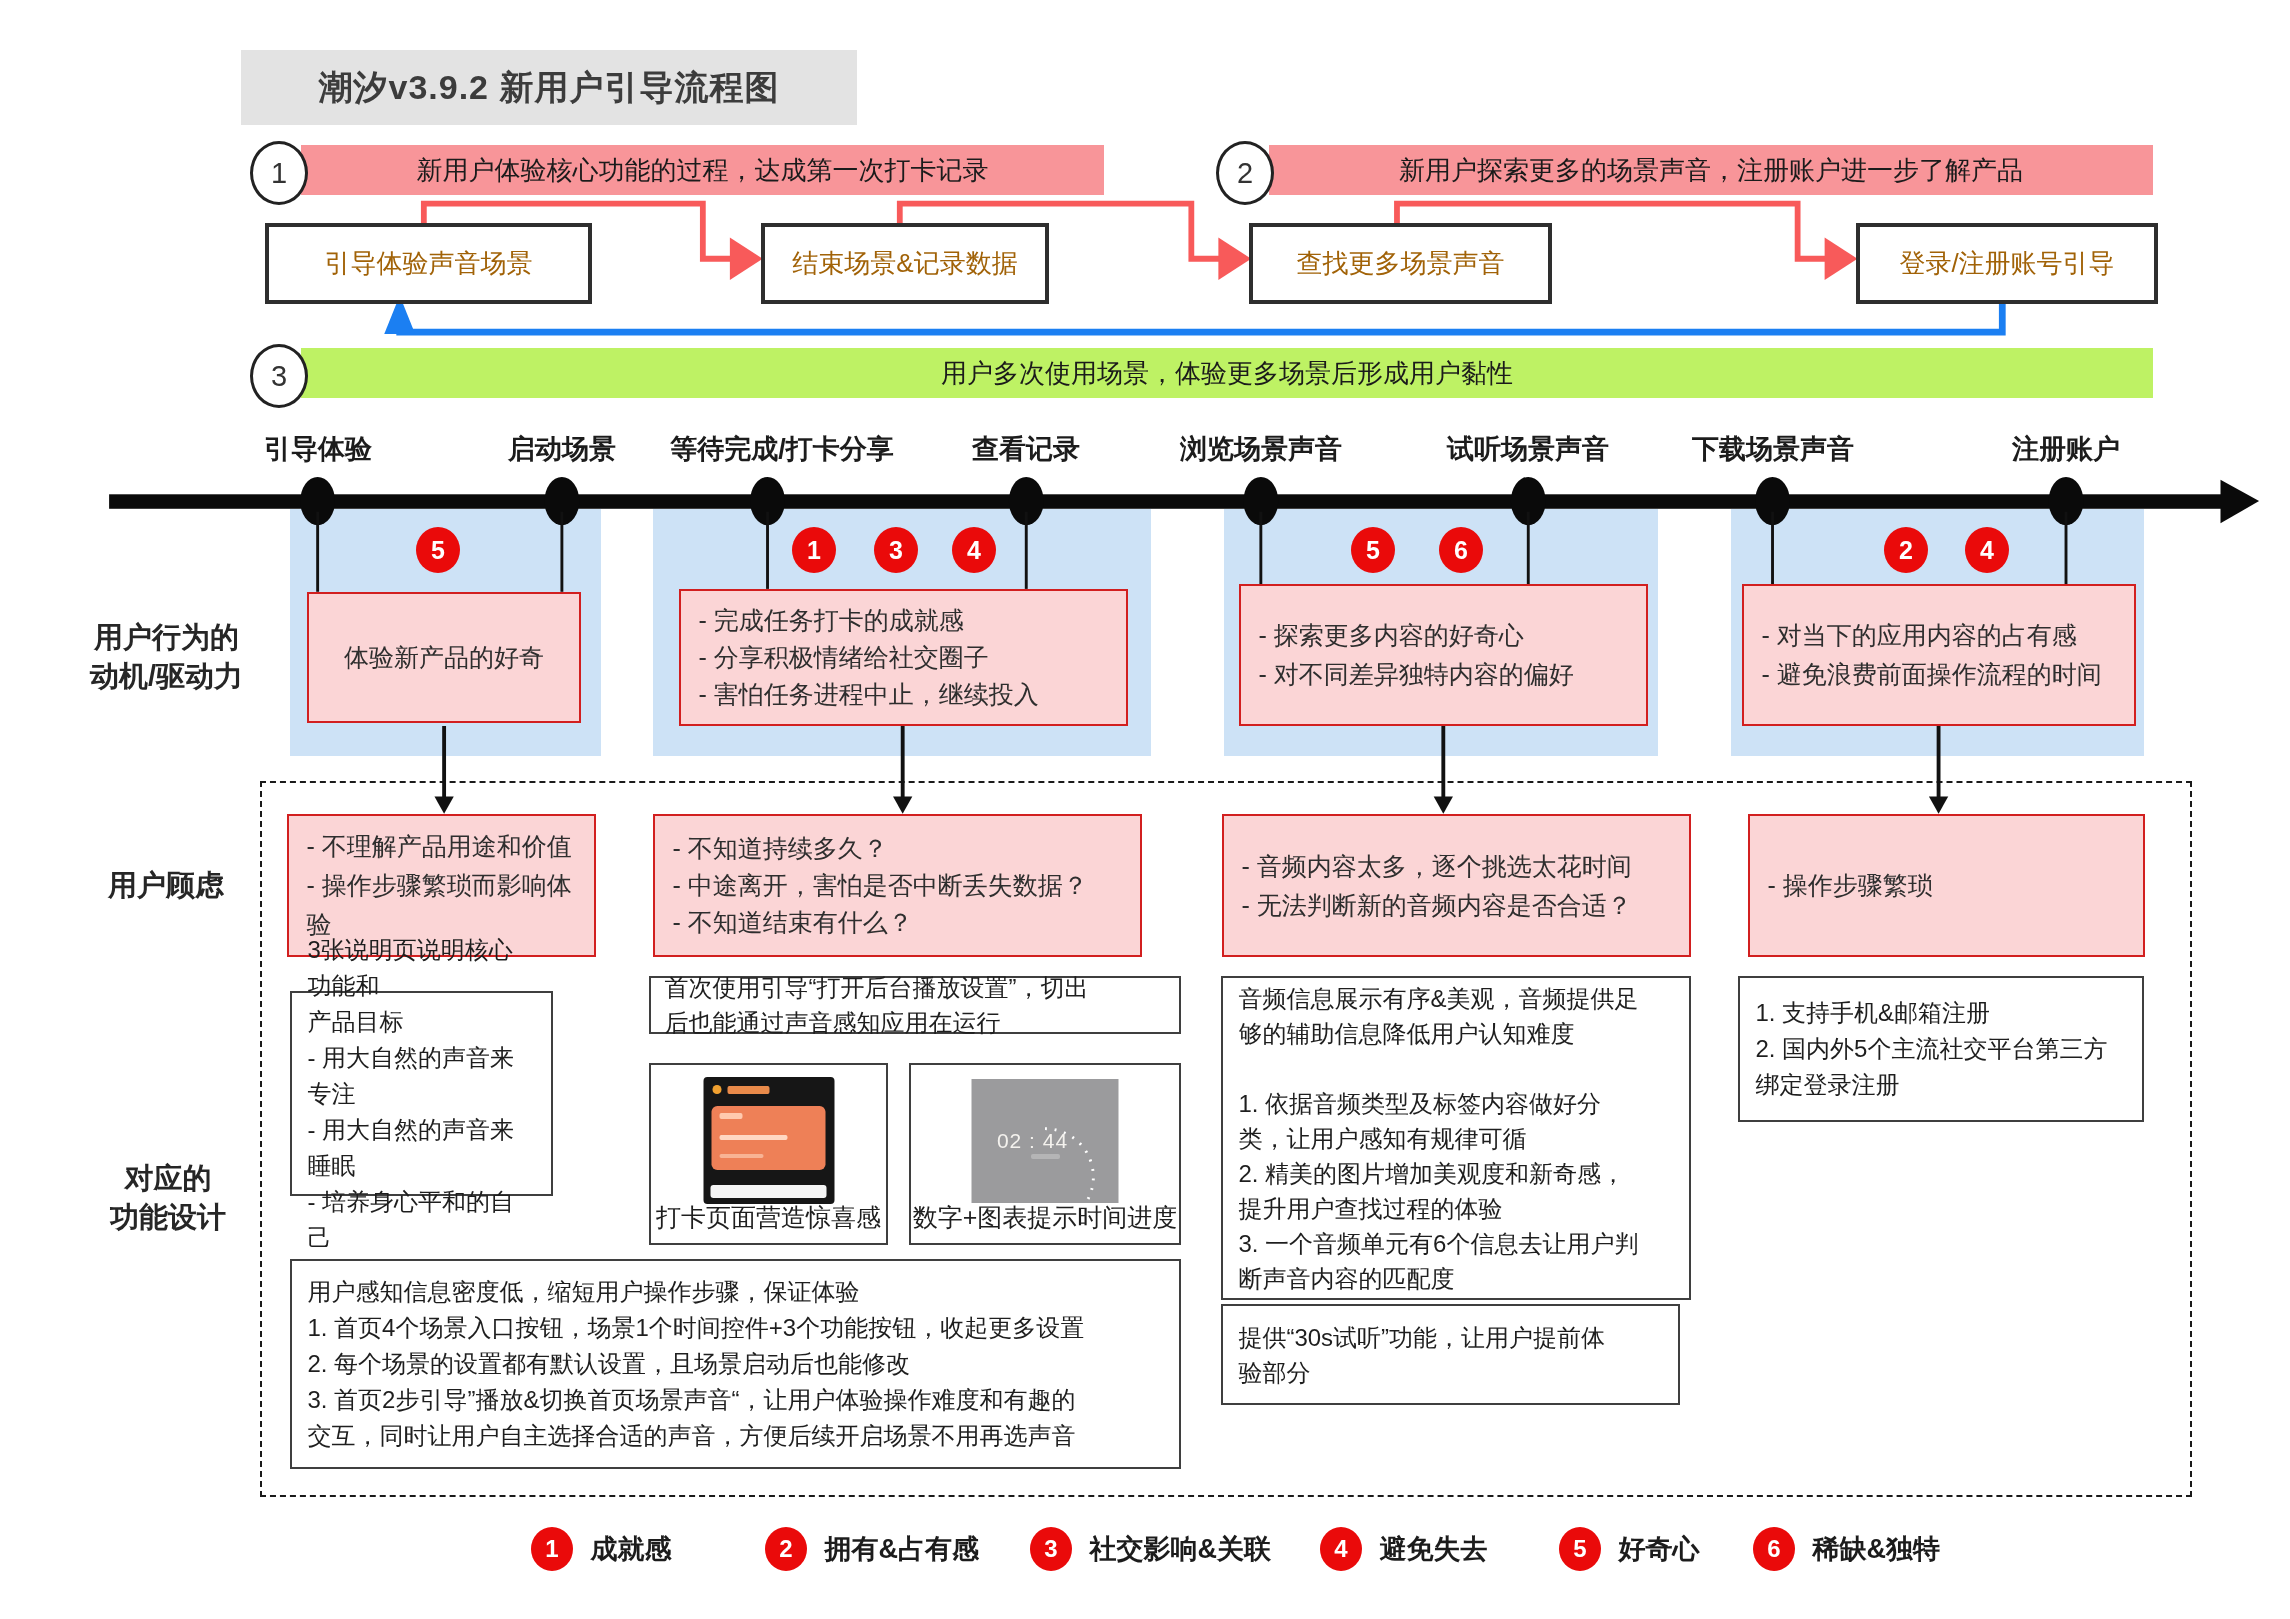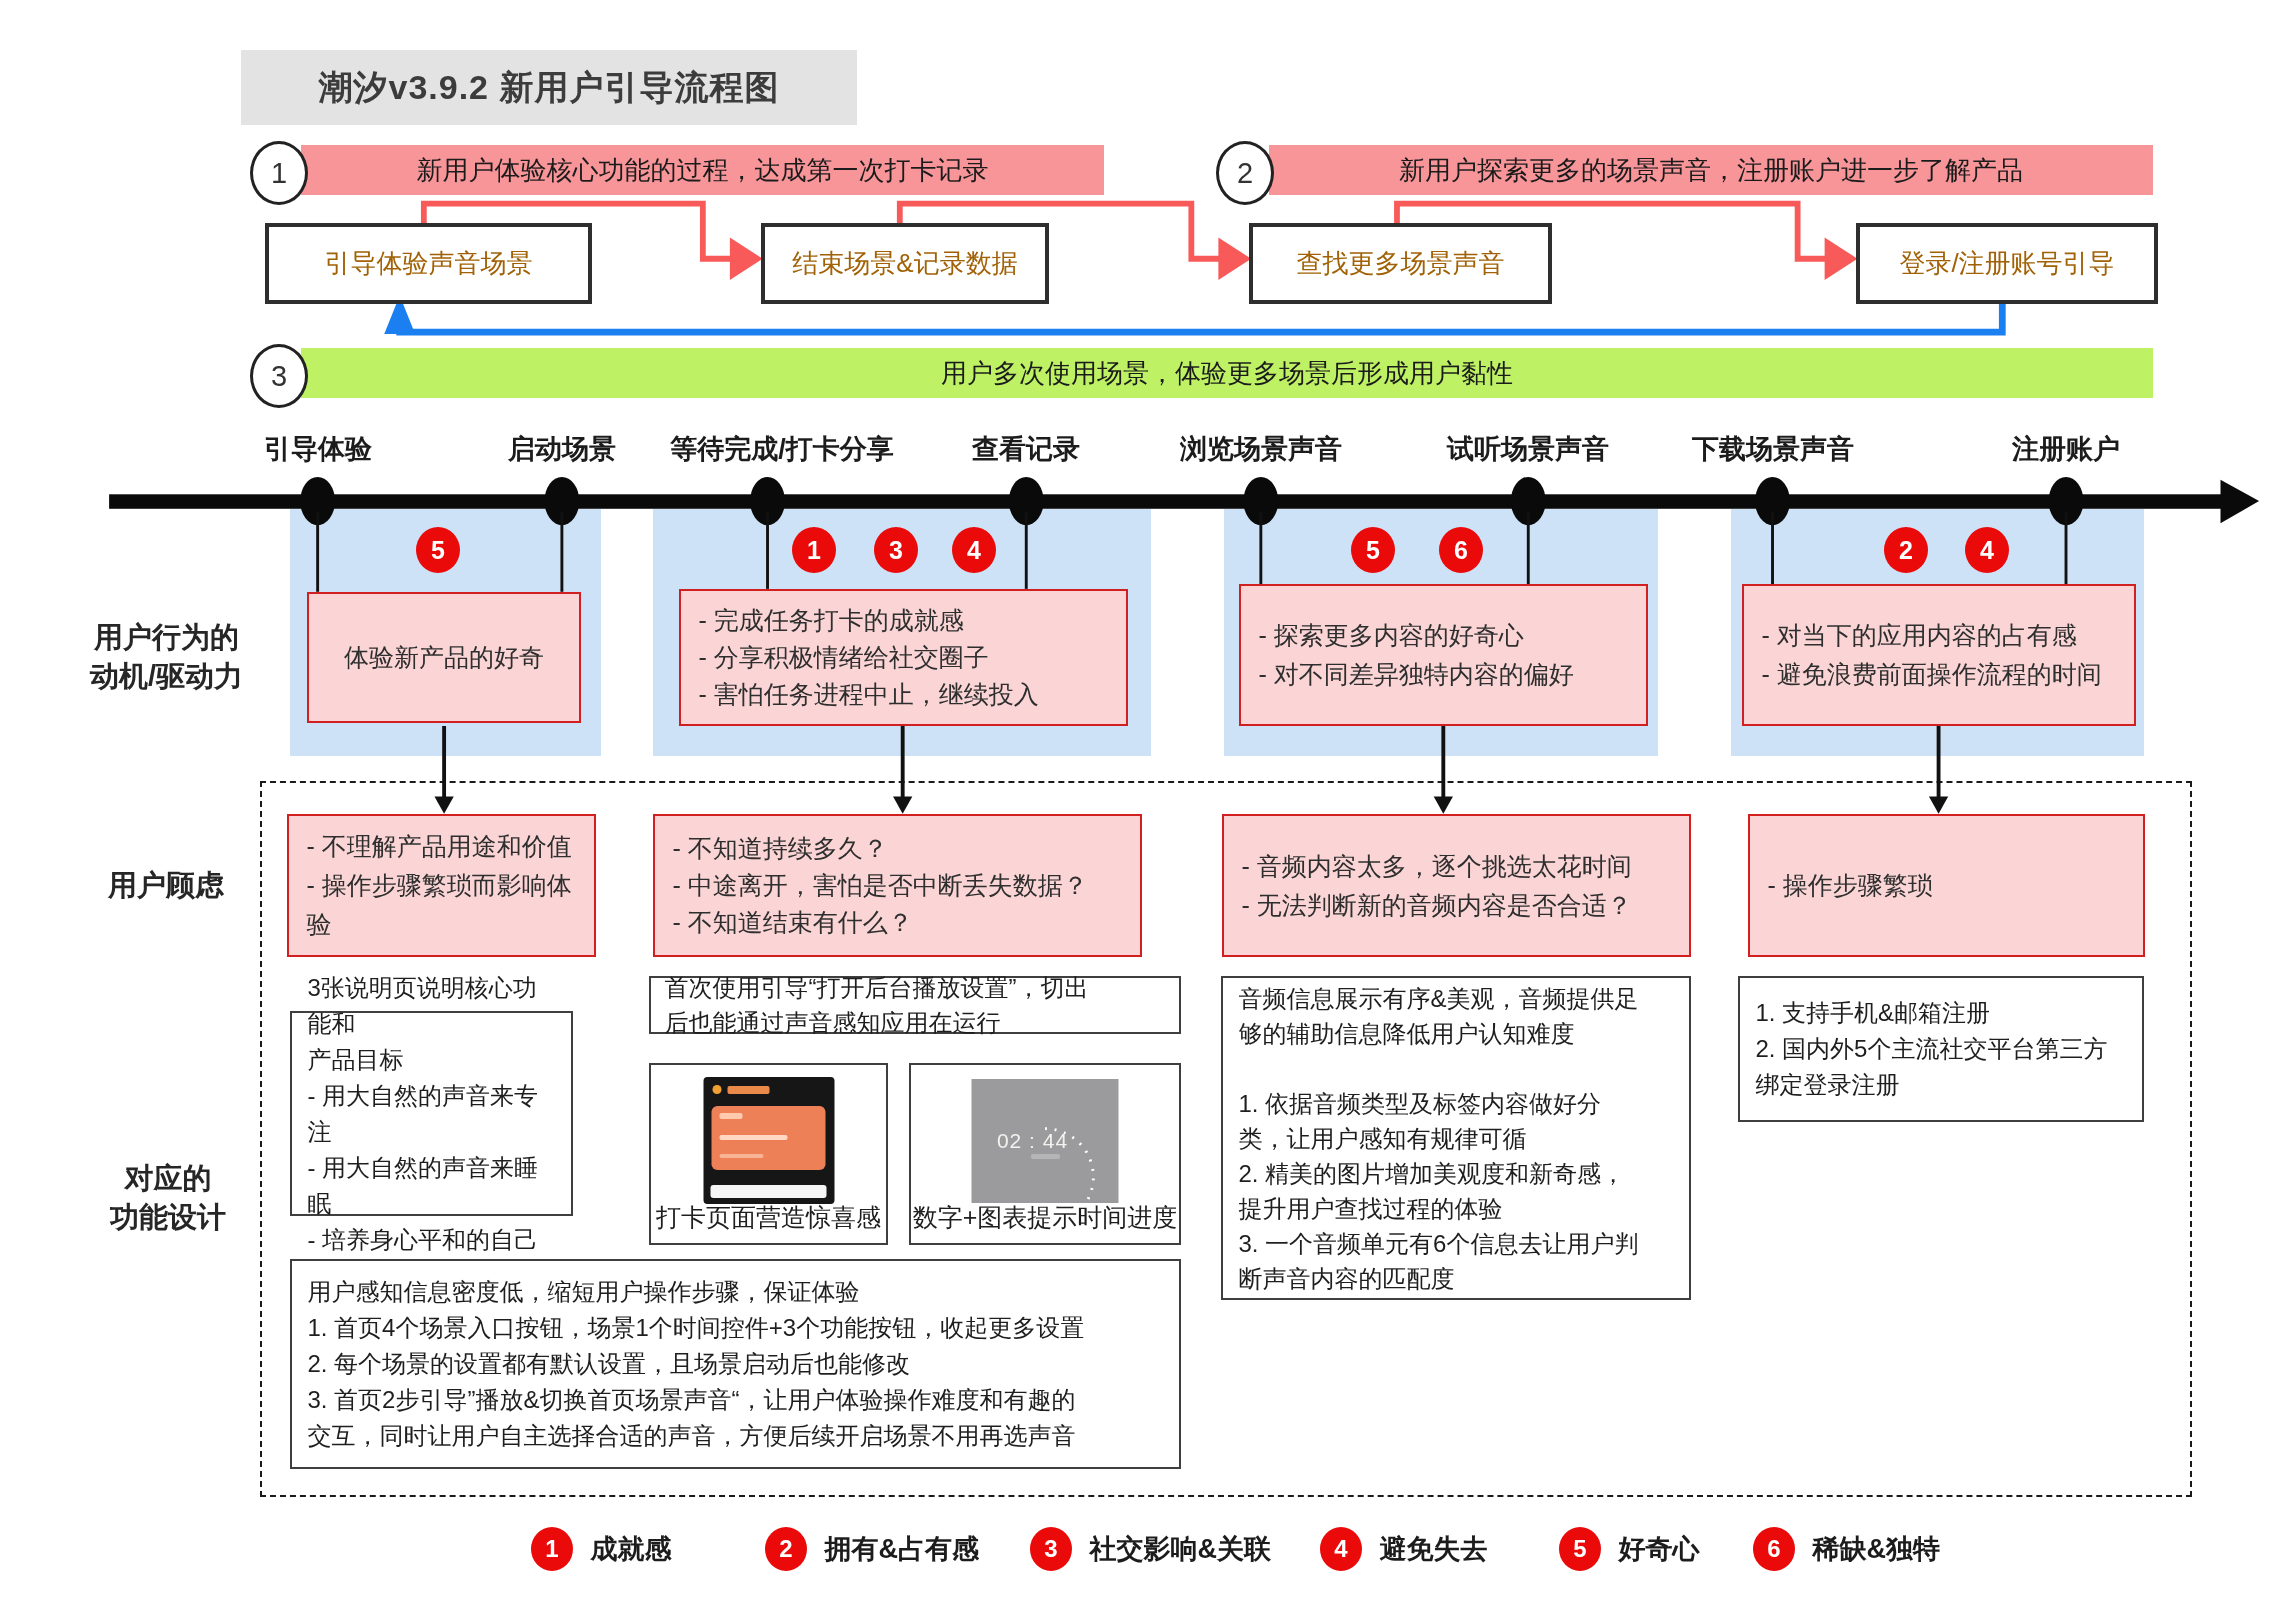--- a/index.html
+++ b/index.html
@@ -206,21 +206,21 @@
 - 不知道结束有什么？</span>
   </div>
   <div class="abs pink-box" style="left:1222px;top:814px;width:469px;height:143px;">
     <span>- 音频内容太多，逐个挑选太花时间
 - 无法判断新的音频内容是否合适？</span>
   </div>
   <div class="abs pink-box" style="left:1748px;top:814px;width:397px;height:143px;">
     <span>- 操作步骤繁琐</span>
   </div>
 
-  <div class="abs fn-box" style="left:290px;top:991px;width:283px;height:205px;margin-top:20px;">
+  <div class="abs fn-box" style="left:290px;top:991px;width:263px;height:205px;">
     <span>3张说明页说明核心功能和
 产品目标
 - 用大自然的声音来专注
 - 用大自然的声音来睡眠
 - 培养身心平和的自己</span>
   </div>
   <div class="abs fn-box" style="left:649px;top:976px;width:532px;height:58px;padding:3.9px 13.5px;line-height:35px;">
     <span>首次使用引导“打开后台播放设置”，切出
 后也能通过声音感知应用在运行</span>
   </div>
@@ -263,20 +263,24 @@
     <span>1. 支持手机&amp;邮箱注册
 2. 国内外5个主流社交平台第三方绑定登录注册</span>
   </div>
   <div class="abs fn-box" style="left:290px;top:1259px;width:891px;height:210px;">
     <span>用户感知信息密度低，缩短用户操作步骤，保证体验
 1. 首页4个场景入口按钮，场景1个时间控件+3个功能按钮，收起更多设置
 2. 每个场景的设置都有默认设置，且场景启动后也能修改
 3. 首页2步引导”播放&amp;切换首页场景声音“，让用户体验操作难度和有趣的
 交互，同时让用户自主选择合适的声音，方便后续开启场景不用再选声音</span>
   </div>
+  <div class="abs fn-box" style="left:1221px;top:1304px;width:459px;height:101px;line-height:35px;">
+    <span>提供“30s试听”功能，让用户提前体
+验部分</span>
+  </div>
 
   <div class="abs legend-item" style="left:531px;top:1527px;">
     <div class="legend-circle">1</div>
     <div class="legend-label">成就感</div>
   </div>
   <div class="abs legend-item" style="left:765px;top:1527px;">
     <div class="legend-circle">2</div>
     <div class="legend-label">拥有&amp;占有感</div>
   </div>
   <div class="abs legend-item" style="left:1030px;top:1527px;">

